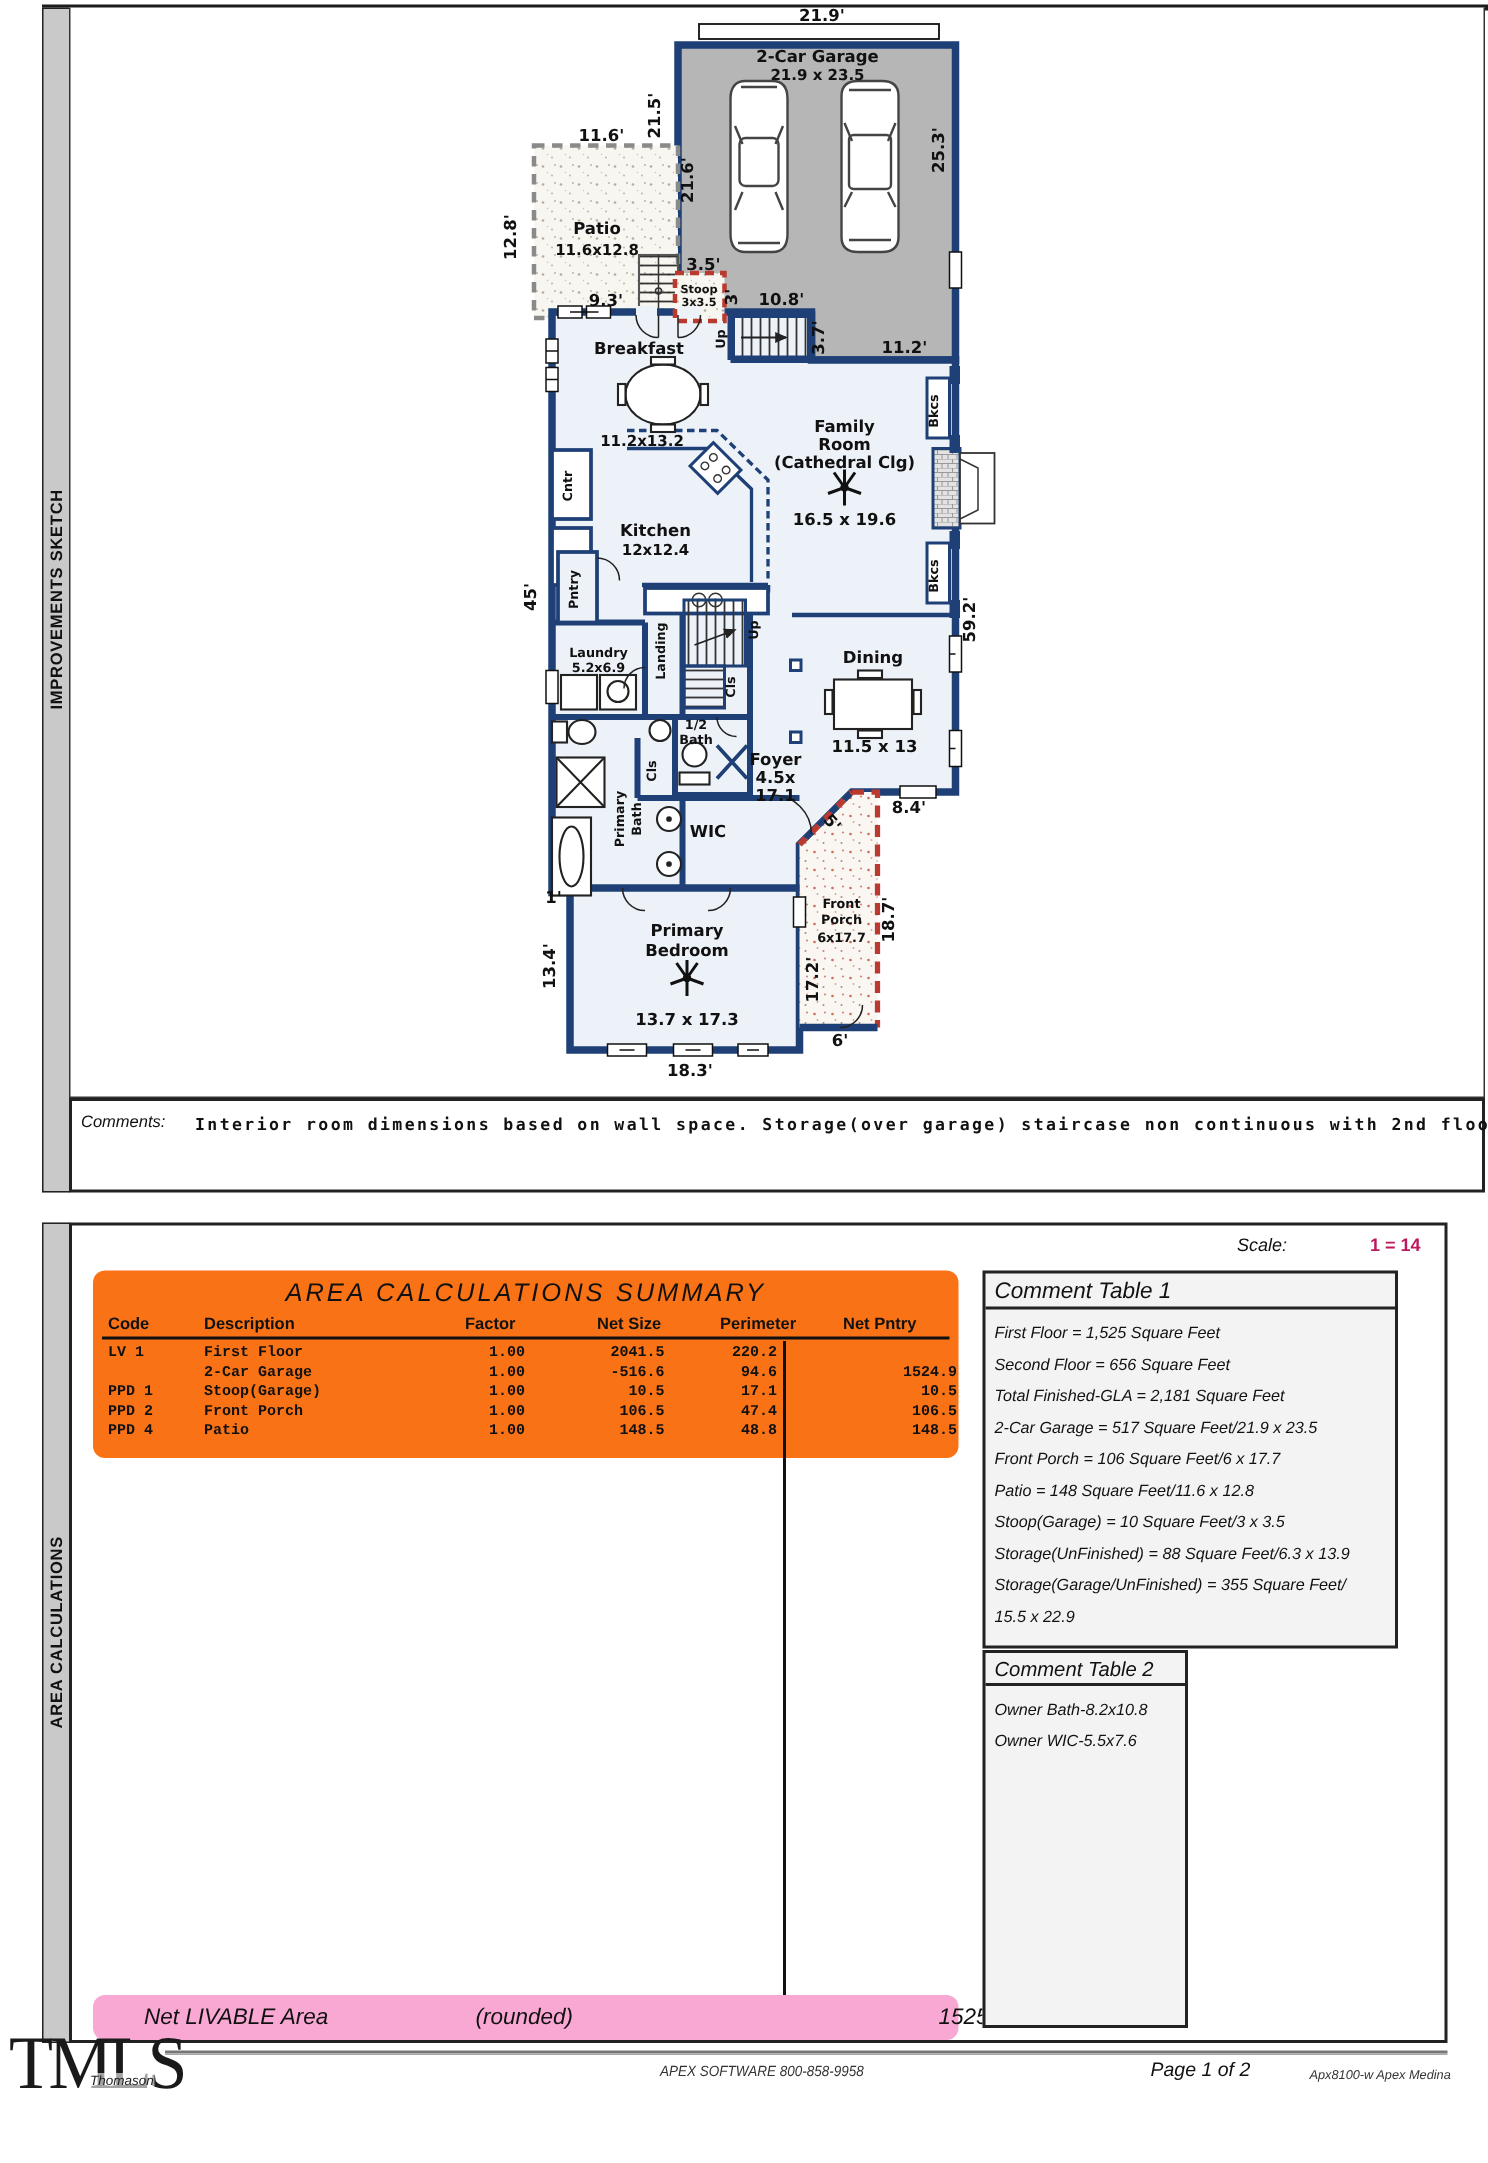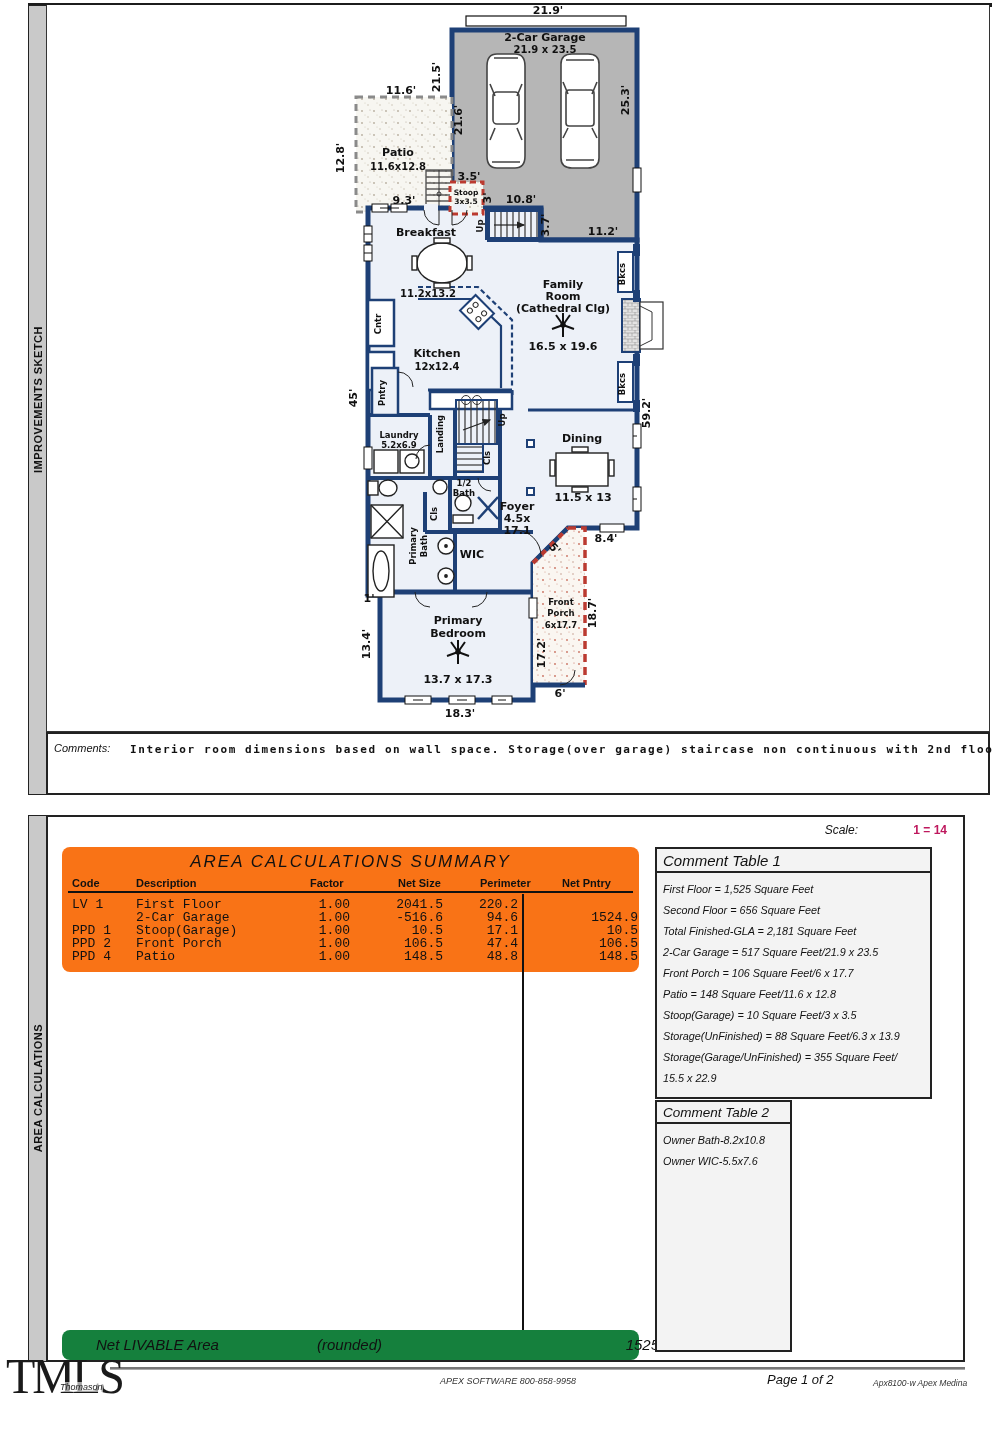--- a/index.html
+++ b/index.html
@@ -18,26 +18,26 @@
 
   .calcbox { position:absolute; left:46px; top:815px; width:919px; height:547px; border:2px solid #222; background:#fff; }
   .scale-label { position:absolute; right:105px; top:6px; font-style:italic; font-size:12px; color:#111;text-align:center; }
   .scale-value { position:absolute; right:16px; top:6px; font-weight:bold; font-size:12px; color:#be185d; }
 
   .sumpanel { position:absolute; left:14px; top:30px; width:577px; height:125px; background:#f97316; border-radius:8px; }
   .sumtitle { position:absolute; left:0; top:5px; width:100%; text-align:center; font-style:italic; font-size:17px; letter-spacing:2px; color:#111; }
   .sumhead { position:absolute; left:6px; top:30px; width:565px; border-bottom:2px solid #111; height:16px; font-weight:bold; font-size:11px; color:#111; }
   .sumhead span { position:absolute; top:0; }
   .h-code{left:4px;} .h-desc{left:68px;} .h-factor{left:242px;} .h-net{left:330px;} .h-perim{left:412px;} .h-totals{left:494px;}
-  .sumrows { position:absolute; left:6px; top:50px; width:565px; font-family:"Liberation Mono", monospace; font-weight:normal; font-size:13px; color:#111; }
+  .sumrows { position:absolute; left:6px; top:50px; width:565px; font-family:"Liberation Mono", monospace; font-weight:bold; font-size:10px; color:#111; }
   .srow { position:relative; height:13px; white-space:nowrap; }
   .srow span { position:absolute; top:0; }
   .c-code{left:4px;} .c-desc{left:68px;} .c-factor{left:212px; width:70px; text-align:right;} .c-net{left:290px; width:85px; text-align:right;} .c-perim{left:380px; width:70px; text-align:right;} .c-total{left:470px; width:100px; text-align:right;}
   .divline { position:absolute; left:474px; top:77px; width:2px; height:465px; background:#111; }
-  .netbar { position:absolute; left:14px; top:513px; width:577px; height:30px; background:#15803d; border-radius:8px; font-style:italic; font-size:15px; color:#111; }
+  .netbar { position:absolute; left:14px; top:513px; width:577px; height:30px; background:#f9a8d4; border-radius:8px; font-style:italic; font-size:15px; color:#111; }
   .netbar span { position:absolute; top:6px; }
   .n-label{left:34px;} .n-note{left:255px;} .n-value{left:497px; width:100px; text-align:right;}
 
   .ctable { position:absolute; background:#f3f3f3; border:2px solid #222; }
   .ct1 { left:607px; top:30px; width:277px; height:252px; }
   .ct2 { left:607px; top:283px; width:137px; height:252px; }
   .ct3 { left:744px; top:283px; width:140px; height:252px; }
   .cttitle { border-bottom:2px solid #222; font-style:italic; font-size:15px; padding:3px 6px 2px 6px; color:#111; white-space:nowrap; overflow:hidden; }
   .ct2 .cttitle, .ct3 .cttitle { font-size:13.5px; }
   .ctlines { padding:6px 6px; font-style:italic; font-size:10.8px; color:#111; }

